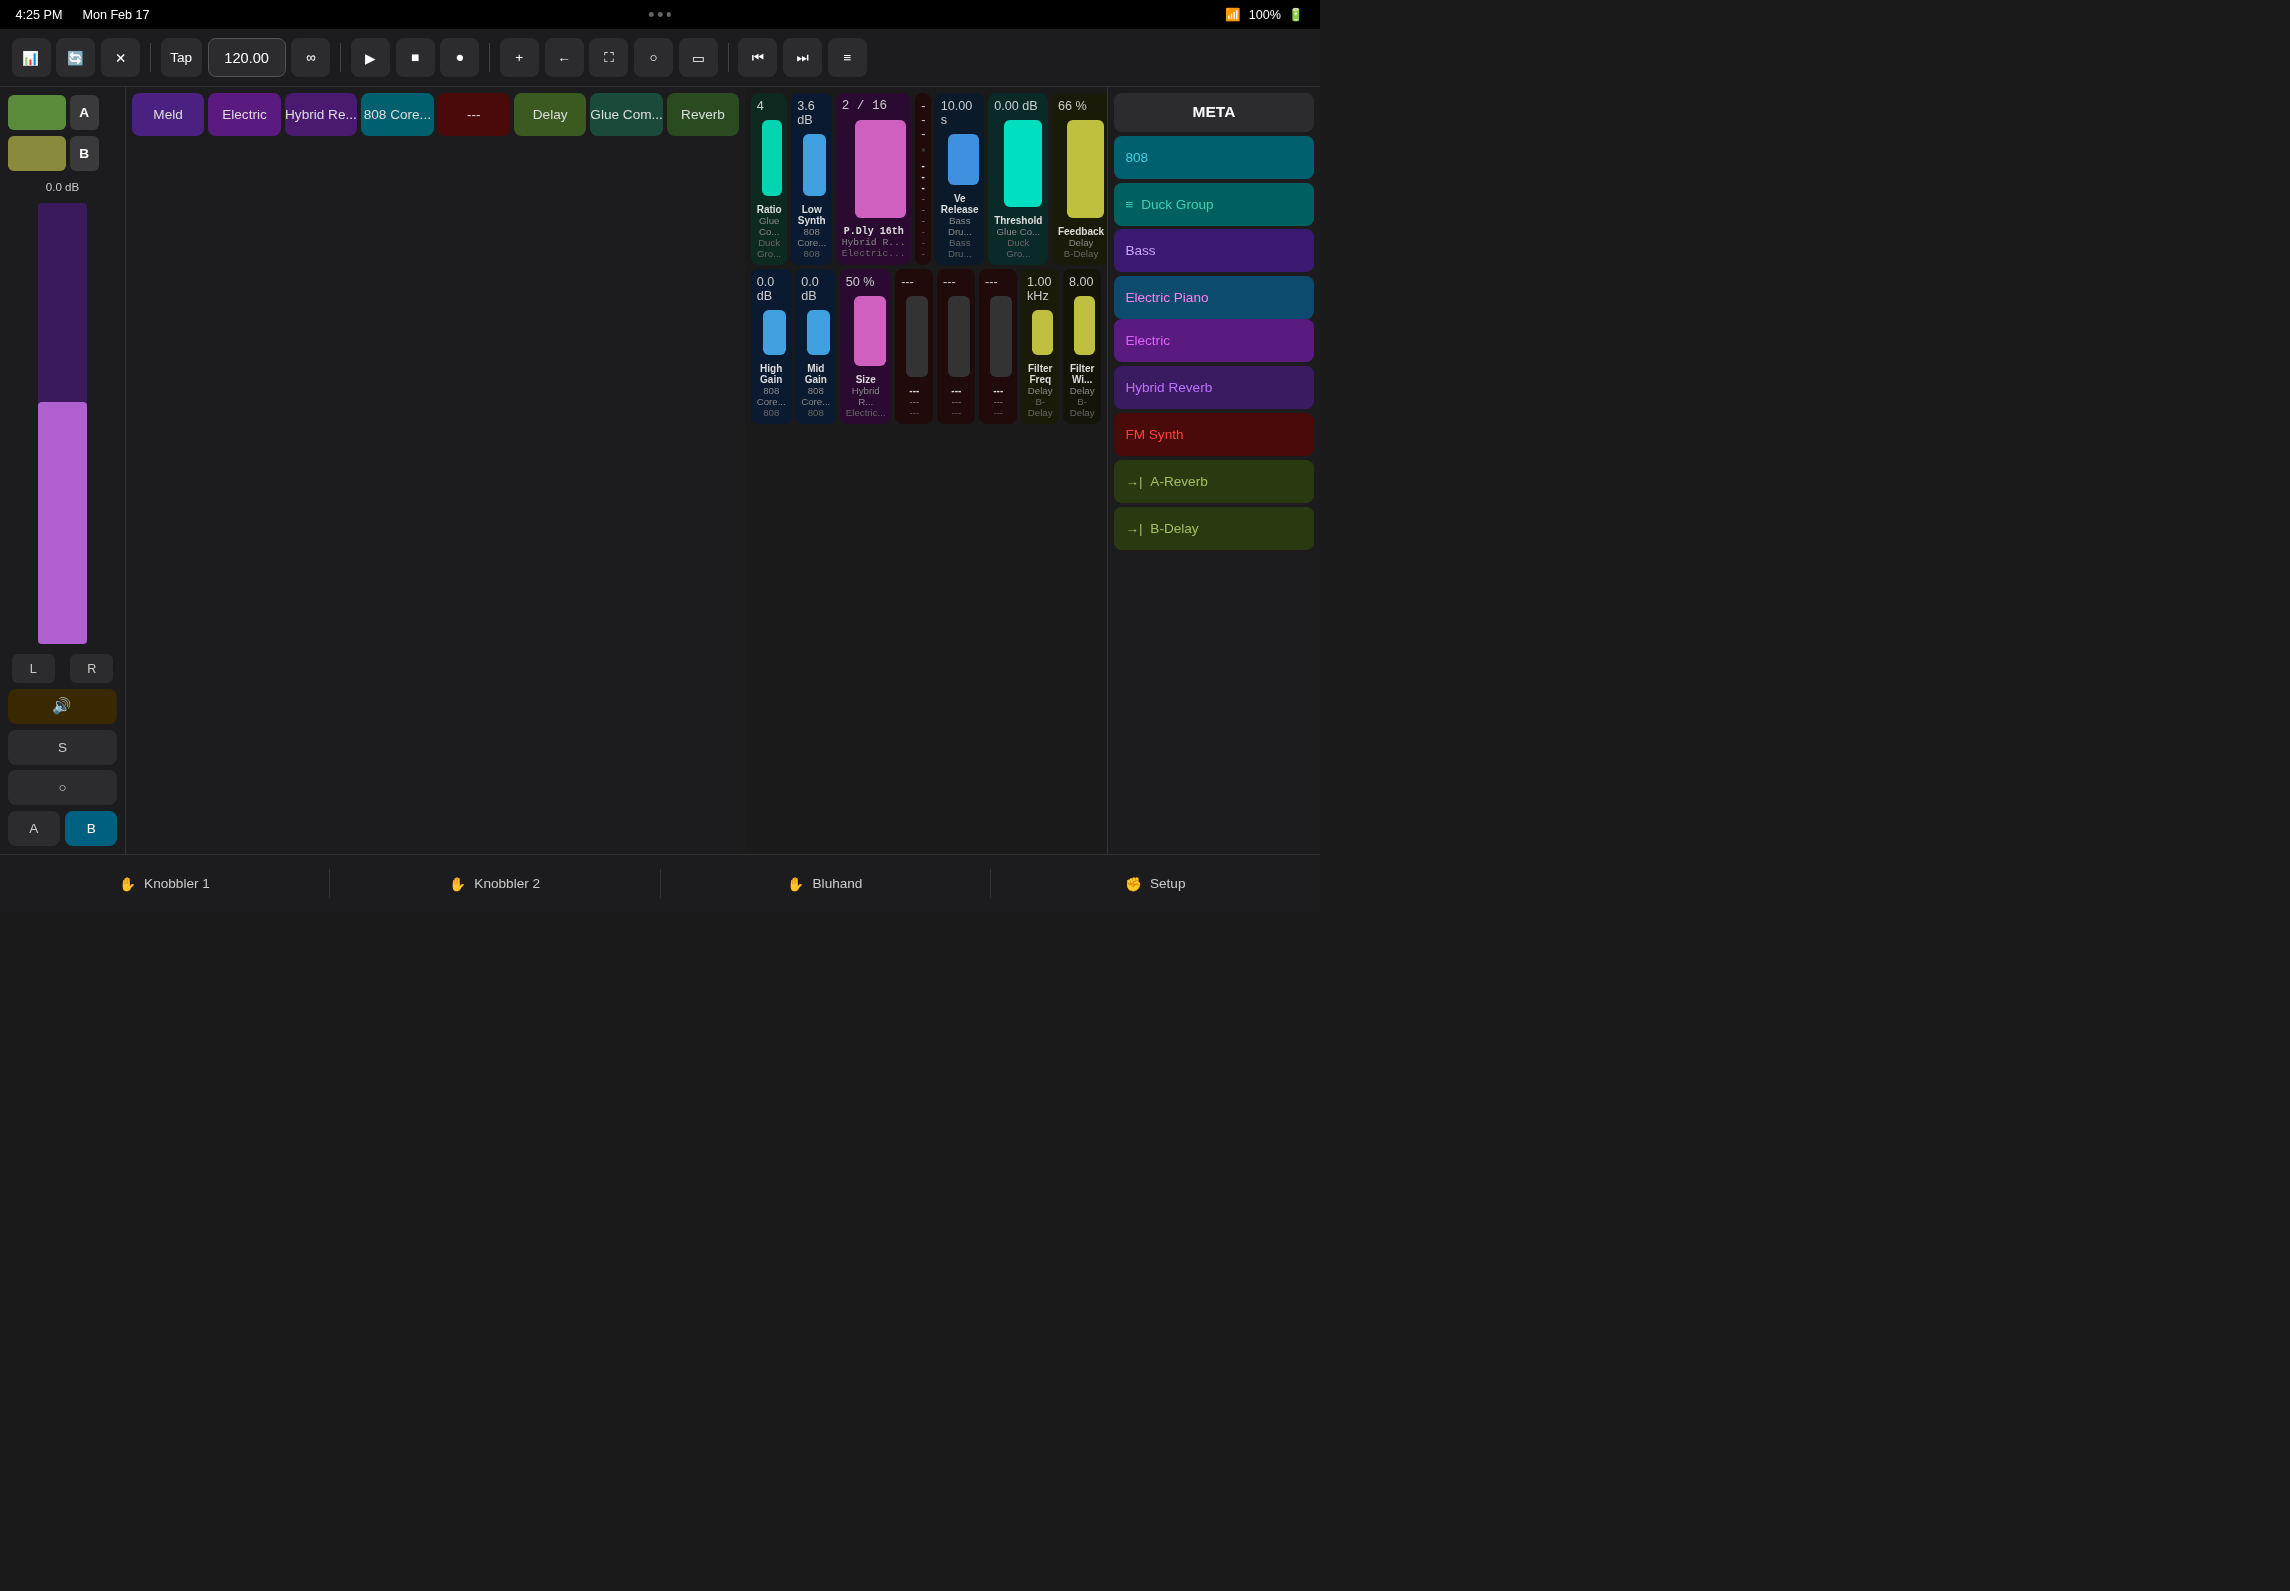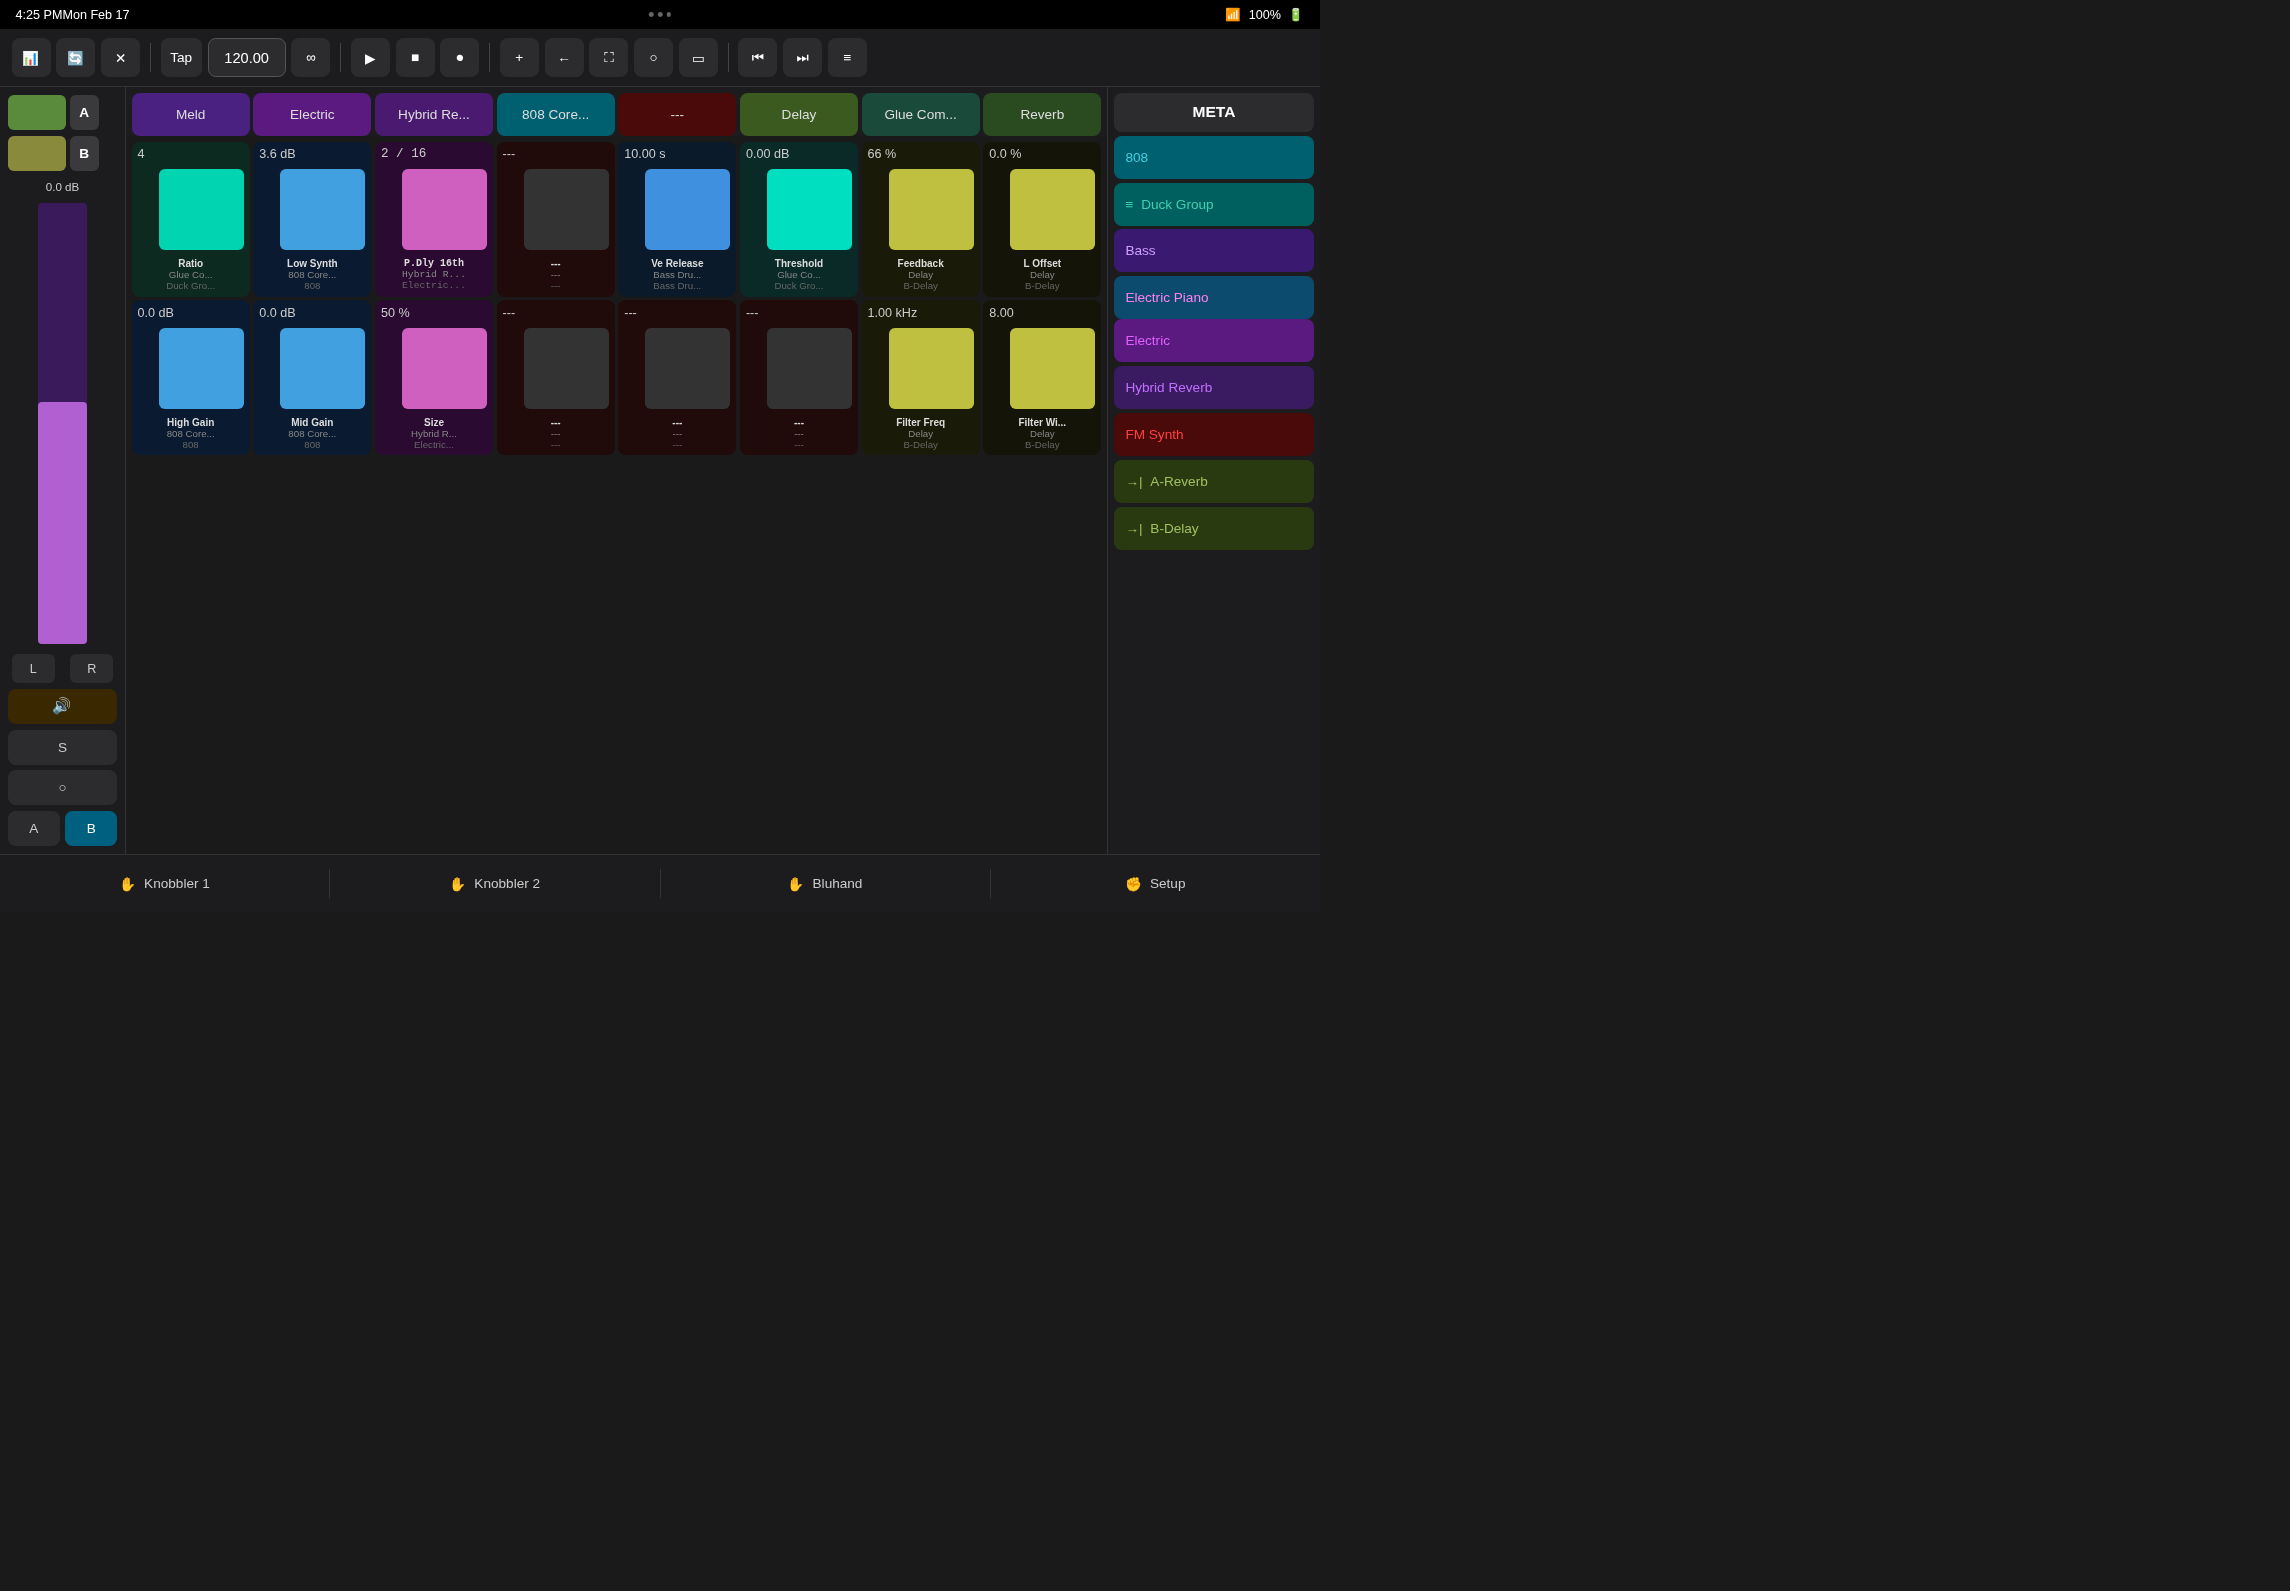--- a/index.html
+++ b/index.html
@@ -17,21 +17,21 @@
     .status-bar {
       height: 29px;
       background: #000;
       display: flex;
       align-items: center;
       justify-content: space-between;
       padding: 0 15.5px;
       font-size: 12.6px;
       color: white;
     }
-    .status-left { display: flex; gap: 0; }
+    .status-left { display: flex; gap: 20px; }
     .status-center { position: absolute; left: 50%; transform: translateX(-50%); display: flex; gap: 3.9px; }
     .status-dot { width: 4.9px; height: 4.9px; border-radius: 50%; background: #666; }
     .status-right { display: flex; align-items: center; gap: 7.8px; }
 
     
     .toolbar {
       height: 58px;
       background: #1c1c1e;
       border-bottom: 1px solid #333;
       display: flex;
@@ -189,21 +189,21 @@
       color: white;
       font-size: 13.6px;
       height: 35px;
       cursor: pointer;
     }
 
     
     .center-grid {
       flex: 1;
       display: flex;
-      flex-direction: column;
+      flex-direction: row;
       overflow: hidden;
     }
 
     
     .channel-headers {
       display: grid;
       grid-template-columns: repeat(8, 1fr);
       gap: 3.9px;
       padding: 5.8px 5.8px 0 5.8px;
       background: #1c1c1e;

